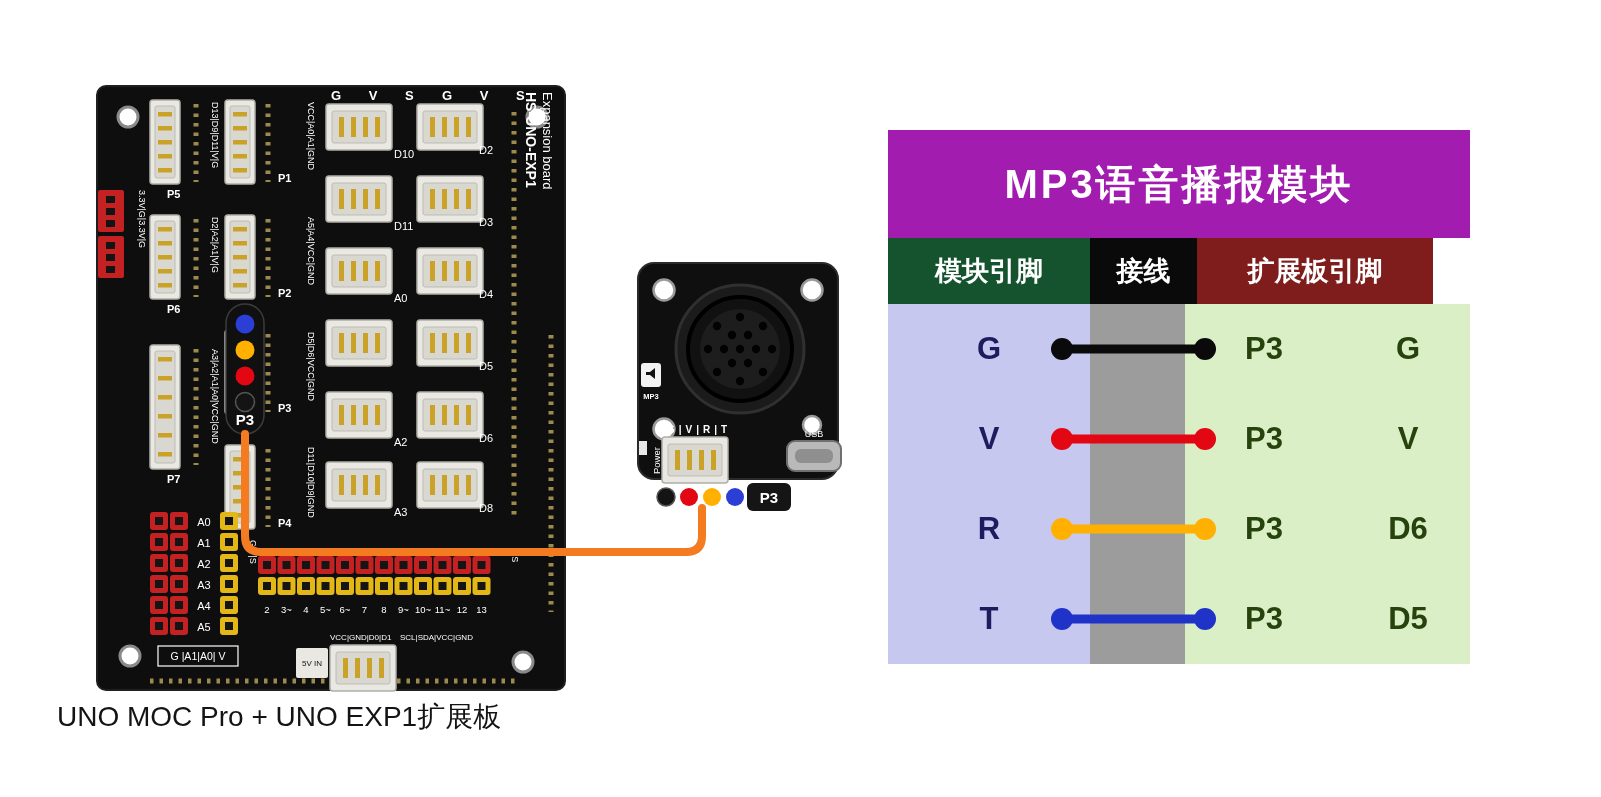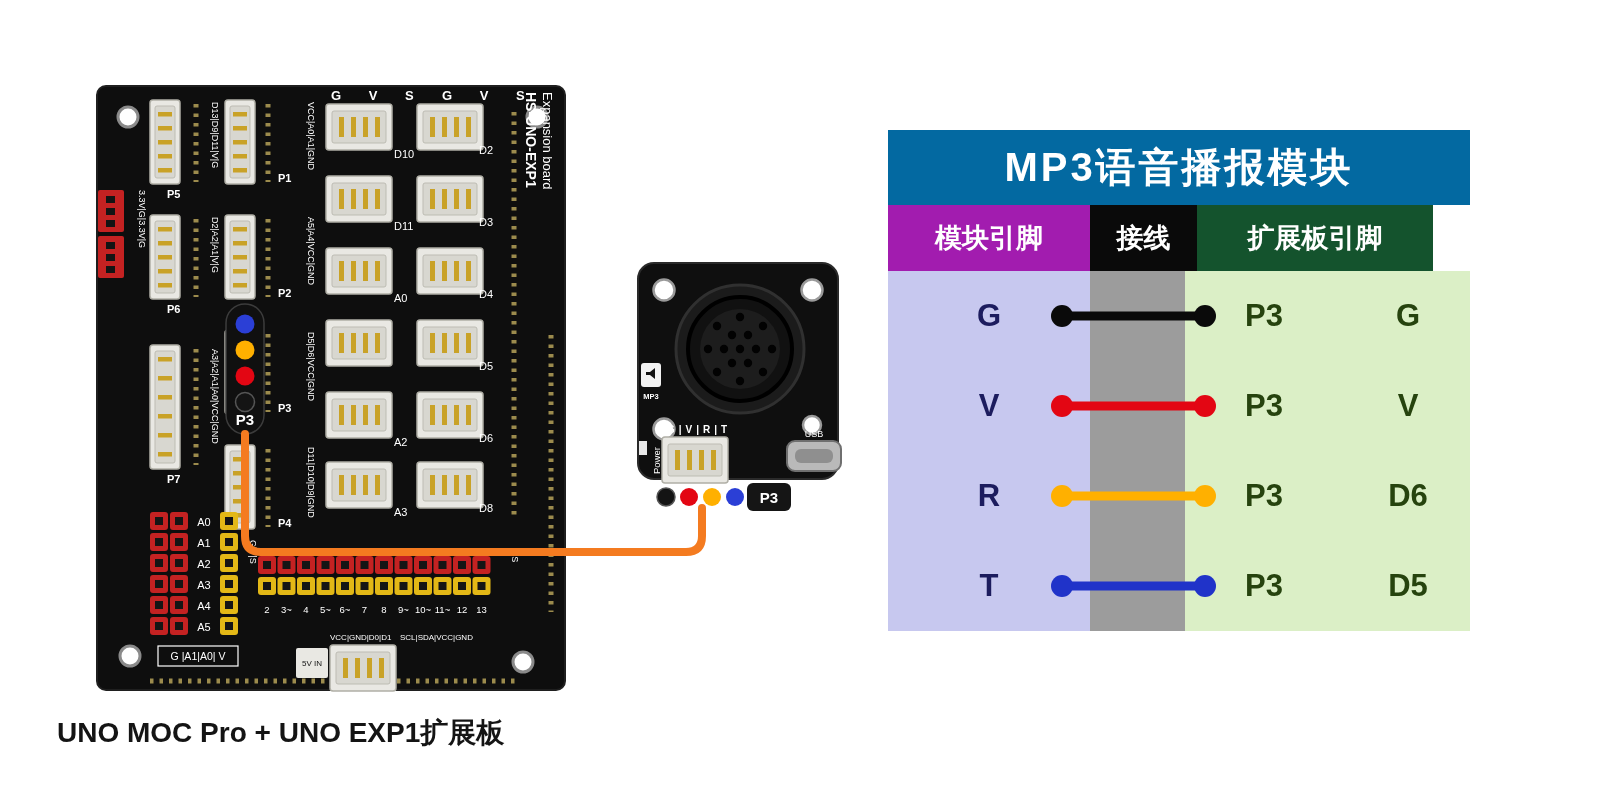--- a/index.html
+++ b/index.html
@@ -1,29 +1,29 @@
 <!DOCTYPE html>
 <html><head>
 <meta charset="utf-8">
 <style>
   html,body{margin:0;padding:0;}
   body{width:1601px;height:797px;position:relative;background:#ffffff;
        font-family:"Liberation Sans",sans-serif;overflow:hidden;}
   .stage{position:absolute;left:0;top:0;}
   svg text{font-family:"Liberation Sans",sans-serif;}
-  .caption{position:absolute;left:57px;top:698px;font-size:28px;font-weight:bold;color:#141414;margin-top:16px;}
+  .caption{position:absolute;left:57px;top:698px;font-size:28px;font-weight:normal;color:#141414;}
   
   .wiring-table{position:absolute;left:888px;top:130px;width:582px;}
-  .tbl-title{height:75px;background:#0369a1;color:#ffffff;font-size:40px;font-weight:bold;
+  .tbl-title{height:108px;background:#a21caf;color:#ffffff;font-size:40px;font-weight:bold;
              display:flex;align-items:center;justify-content:center;letter-spacing:3px;}
   .tbl-head{display:flex;height:66px;color:#ffffff;font-weight:bold;font-size:27px;}
   .th{display:flex;align-items:center;justify-content:center;}
-  .th-module{width:202px;background:#a21caf;}
+  .th-module{width:202px;background:#14532d;}
   .th-wire{width:107px;background:#0A0A0A;}
-  .th-board{width:236px;background:#14532d;}
+  .th-board{width:236px;background:#7f1d1d;}
   .tbl-body{position:relative;height:360px;}
   .colband{position:absolute;top:0;height:100%;}
   .band-module{left:0;width:202px;background:#C7C8EF;}
   .band-wire{left:202px;width:95px;background:#9C9C9C;}
   .band-board{left:297px;width:285px;background:#DBEFC6;}
   .trow{position:absolute;left:0;width:100%;height:90px;}
   .trow .cellnum{position:absolute;top:0;height:90px;display:flex;align-items:center;
                  justify-content:center;font-weight:bold;font-size:31px;}
   .mpin{left:0;width:202px;color:#1C1C5E;}
   .bport{left:345px;width:62px;color:#26430E;}

